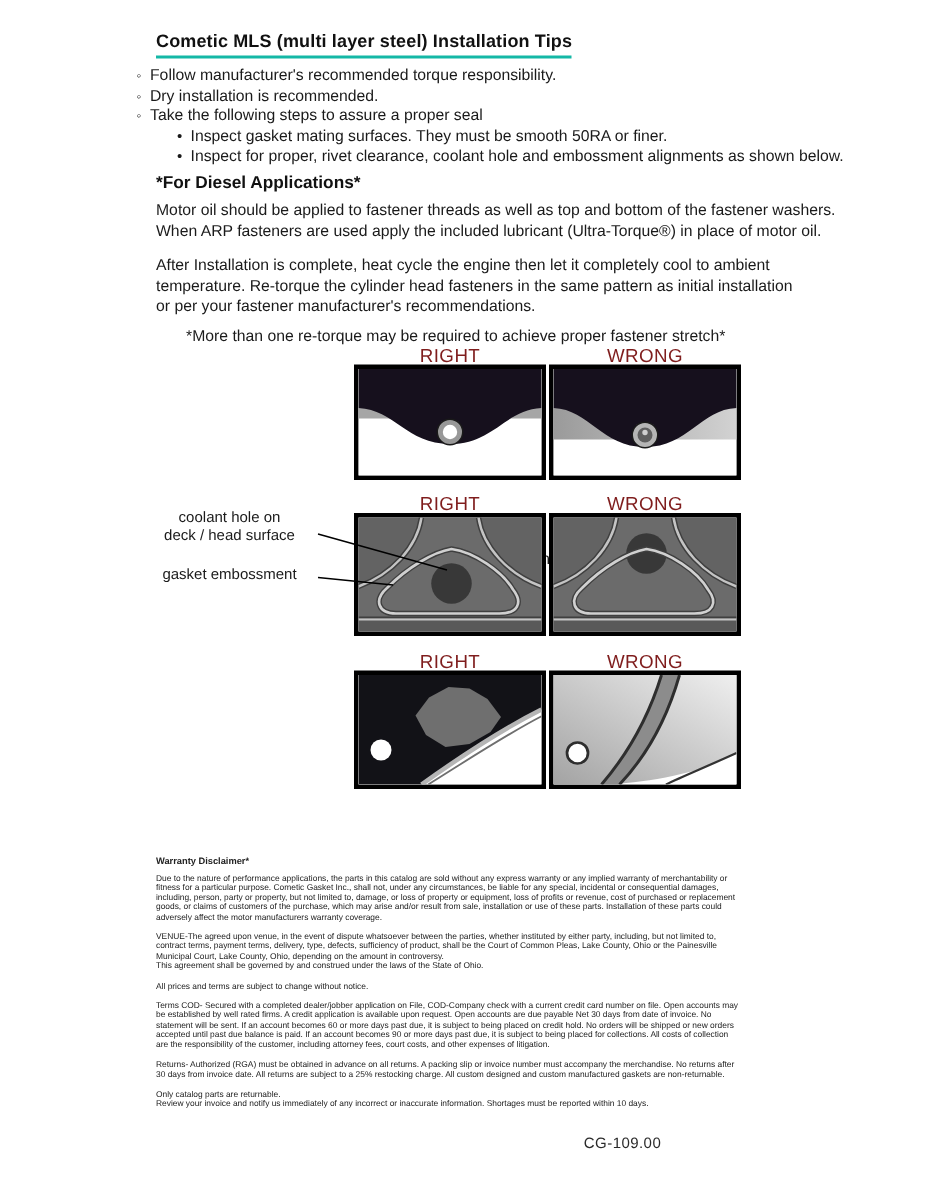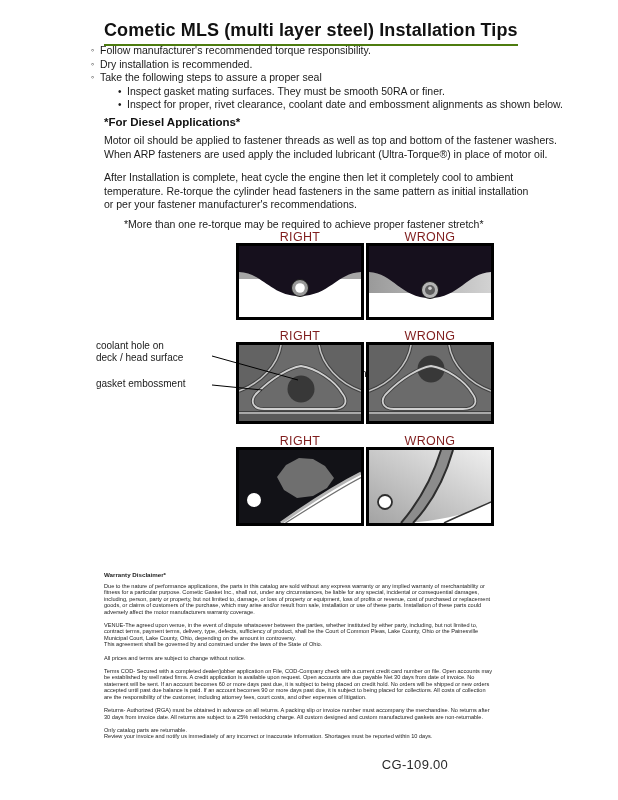--- a/index.html
+++ b/index.html
@@ -4,22 +4,22 @@
 <style>
   html,body{margin:0;padding:0;background:#fff;}
   #page{
     position:relative;width:618px;height:800px;background:#ffffff;
     font-family:"Liberation Sans","DejaVu Sans",sans-serif;color:#1a1a1a;overflow:hidden;
   }
   .abs{position:absolute;}
 
   
   .title{
-    left:104px;top:20px;font-size:18px;font-weight:bold;color:#111;
-    border-bottom:2px solid #4d7c0f;padding-bottom:3px;letter-spacing:.1px;white-space:nowrap;
+    left:104px;top:20px;font-size:12px;font-weight:bold;color:#111;
+    border-bottom:2px solid #14b8a6;padding-bottom:3px;letter-spacing:.1px;white-space:nowrap;
   }
 
   
   .bullets{left:91px;top:44px;font-size:10.5px;line-height:13.5px;color:#1a1a1a;}
   .brow{display:flex;align-items:flex-start;}
   .brow.sub{margin-left:27px;}
   .bmark{width:9px;flex:0 0 9px;font-size:9px;line-height:13.5px;color:#1a1a1a;}
   .bmark.dot{font-size:10px;}
 
   
@@ -27,29 +27,29 @@
   .para{white-space:pre-line;font-size:10.5px;line-height:13.5px;color:#1a1a1a;}
   .p1{left:104px;top:134px;width:460px;}
   .p2{left:104px;top:171px;width:460px;}
   .pnote{left:104px;top:218px;width:460px;margin-left:20px;}
 
   
   .dlabel{width:128px;text-align:center;font-size:12.5px;color:#7f1d1d;letter-spacing:.3px;}
   .dbox{position:absolute;width:122px;border:3px solid #000;background:#fff;z-index:1;line-height:0;}
   .dbox svg{display:block;}
   .caption{font-size:10.5px;color:#1a1a1a;line-height:12.5px;white-space:pre-line;margin-top:44px;}
-  .sidelabel{width:114px;text-align:left;font-size:10px;line-height:11.5px;color:#1a1a1a;}
+  .sidelabel{width:114px;text-align:center;font-size:10px;line-height:11.5px;color:#1a1a1a;}
   .leader{z-index:3;pointer-events:none;}
 
   
   .legal{left:104px;top:571px;width:414px;color:#222;}
   .legalhead{font-size:6.2px;font-weight:bold;margin:0 0 5px 0;}
   .fine{font-size:5.6px;line-height:6.4px;margin:0 0 7px 0;white-space:pre-line;}
 
-  .footer{left:340px;top:757px;width:150px;text-align:center;font-size:13px;color:#2a2a2a;letter-spacing:.3px;}
+  .footer{left:340px;top:757px;width:150px;text-align:center;font-size:10px;color:#2a2a2a;letter-spacing:.3px;}
 </style>
 </head>
 <body>
 
 <div id="page">
 
   <div class="abs title">Cometic MLS (multi layer steel) Installation Tips</div>
 
   <div class="abs bullets">
     <div class="brow">
@@ -63,21 +63,21 @@
     <div class="brow">
       <span class="bmark">◦</span>
       <span>Take the following steps to assure a proper seal</span>
     </div>
     <div class="brow sub">
       <span class="bmark dot">•</span>
       <span>Inspect gasket mating surfaces.  They must be smooth 50RA or finer.</span>
     </div>
     <div class="brow sub">
       <span class="bmark dot">•</span>
-      <span>Inspect for proper, rivet clearance, coolant date and embossment alignments as shown below.</span>
+      <span>Inspect for proper, rivet clearance, coolant hole and embossment alignments as shown below.</span>
     </div>
   </div>
 
   <div class="abs dieselhead">*For Diesel Applications*</div>
   <div class="abs para p1">Motor oil should be applied to fastener threads as well as top and bottom of the fastener washers.
 When ARP fasteners are used apply the included lubricant (Ultra-Torque®) in place of motor oil.</div>
   <div class="abs para p2">After Installation is complete, heat cycle the engine then let it completely cool to ambient
 temperature. Re-torque the cylinder head fasteners in the same pattern as initial installation
 or per your fastener manufacturer's recommendations.</div>
   <div class="abs para pnote">*More than one re-torque may be required to achieve proper fastener stretch*</div>

